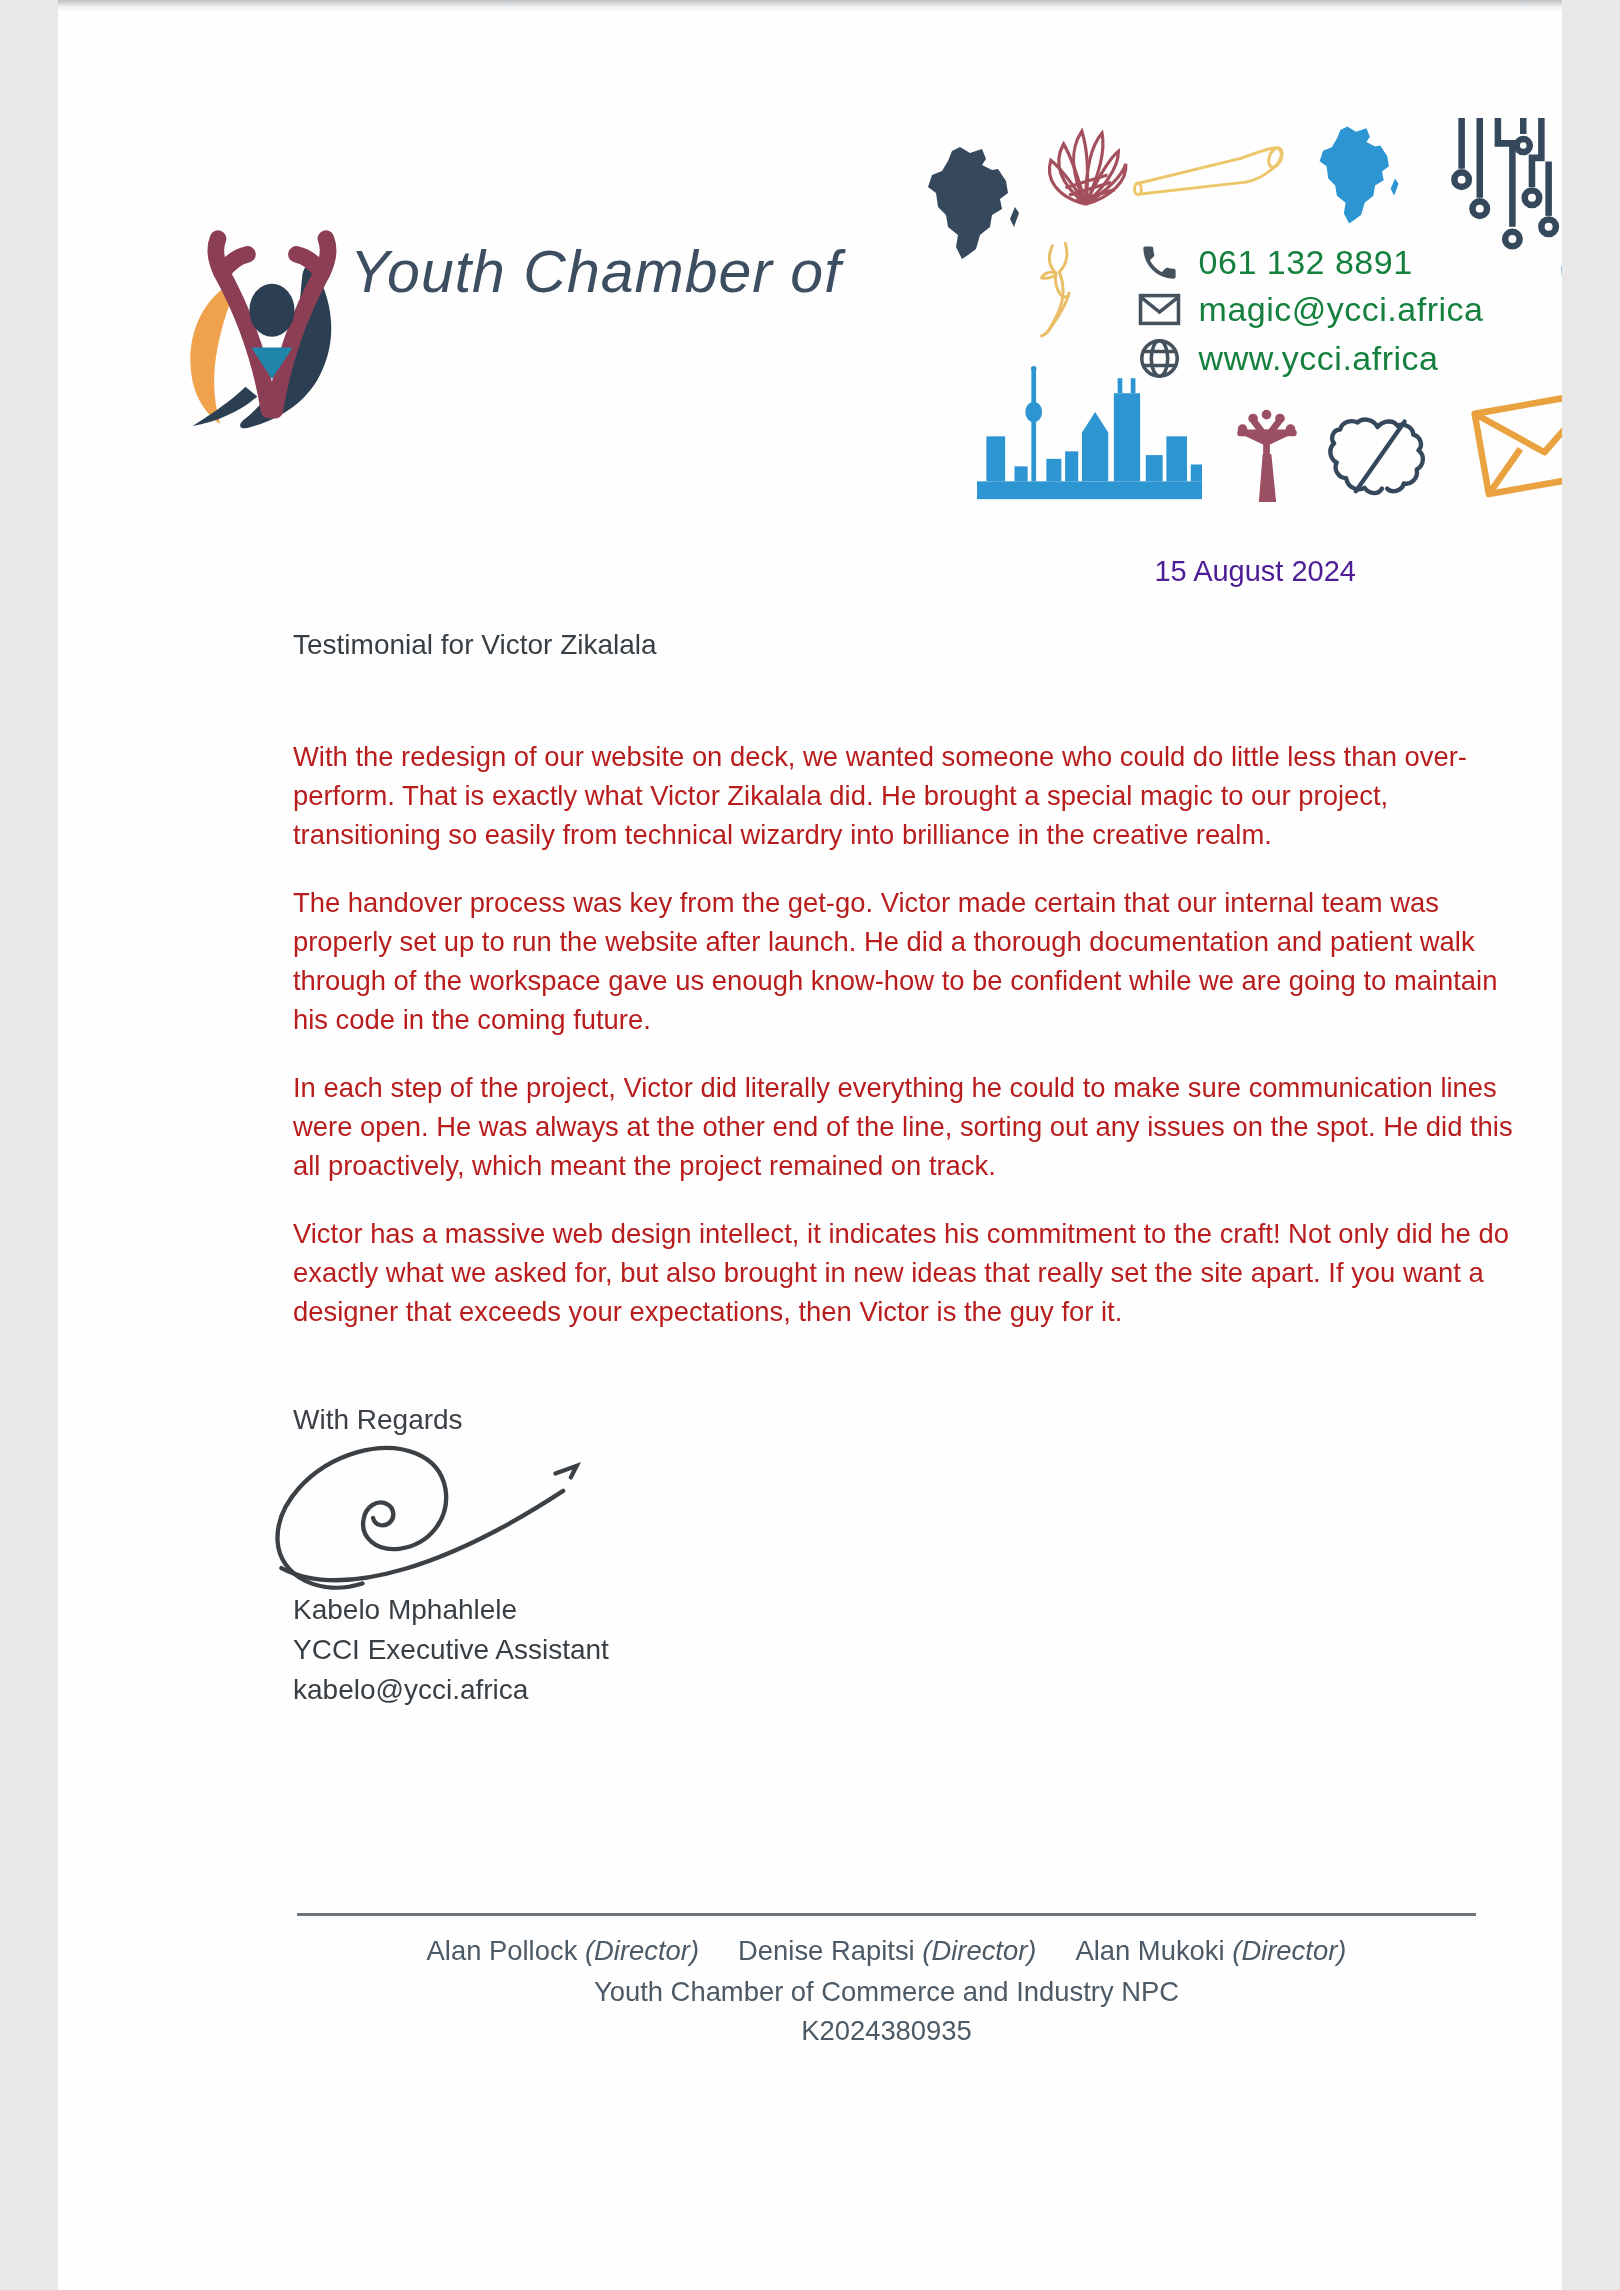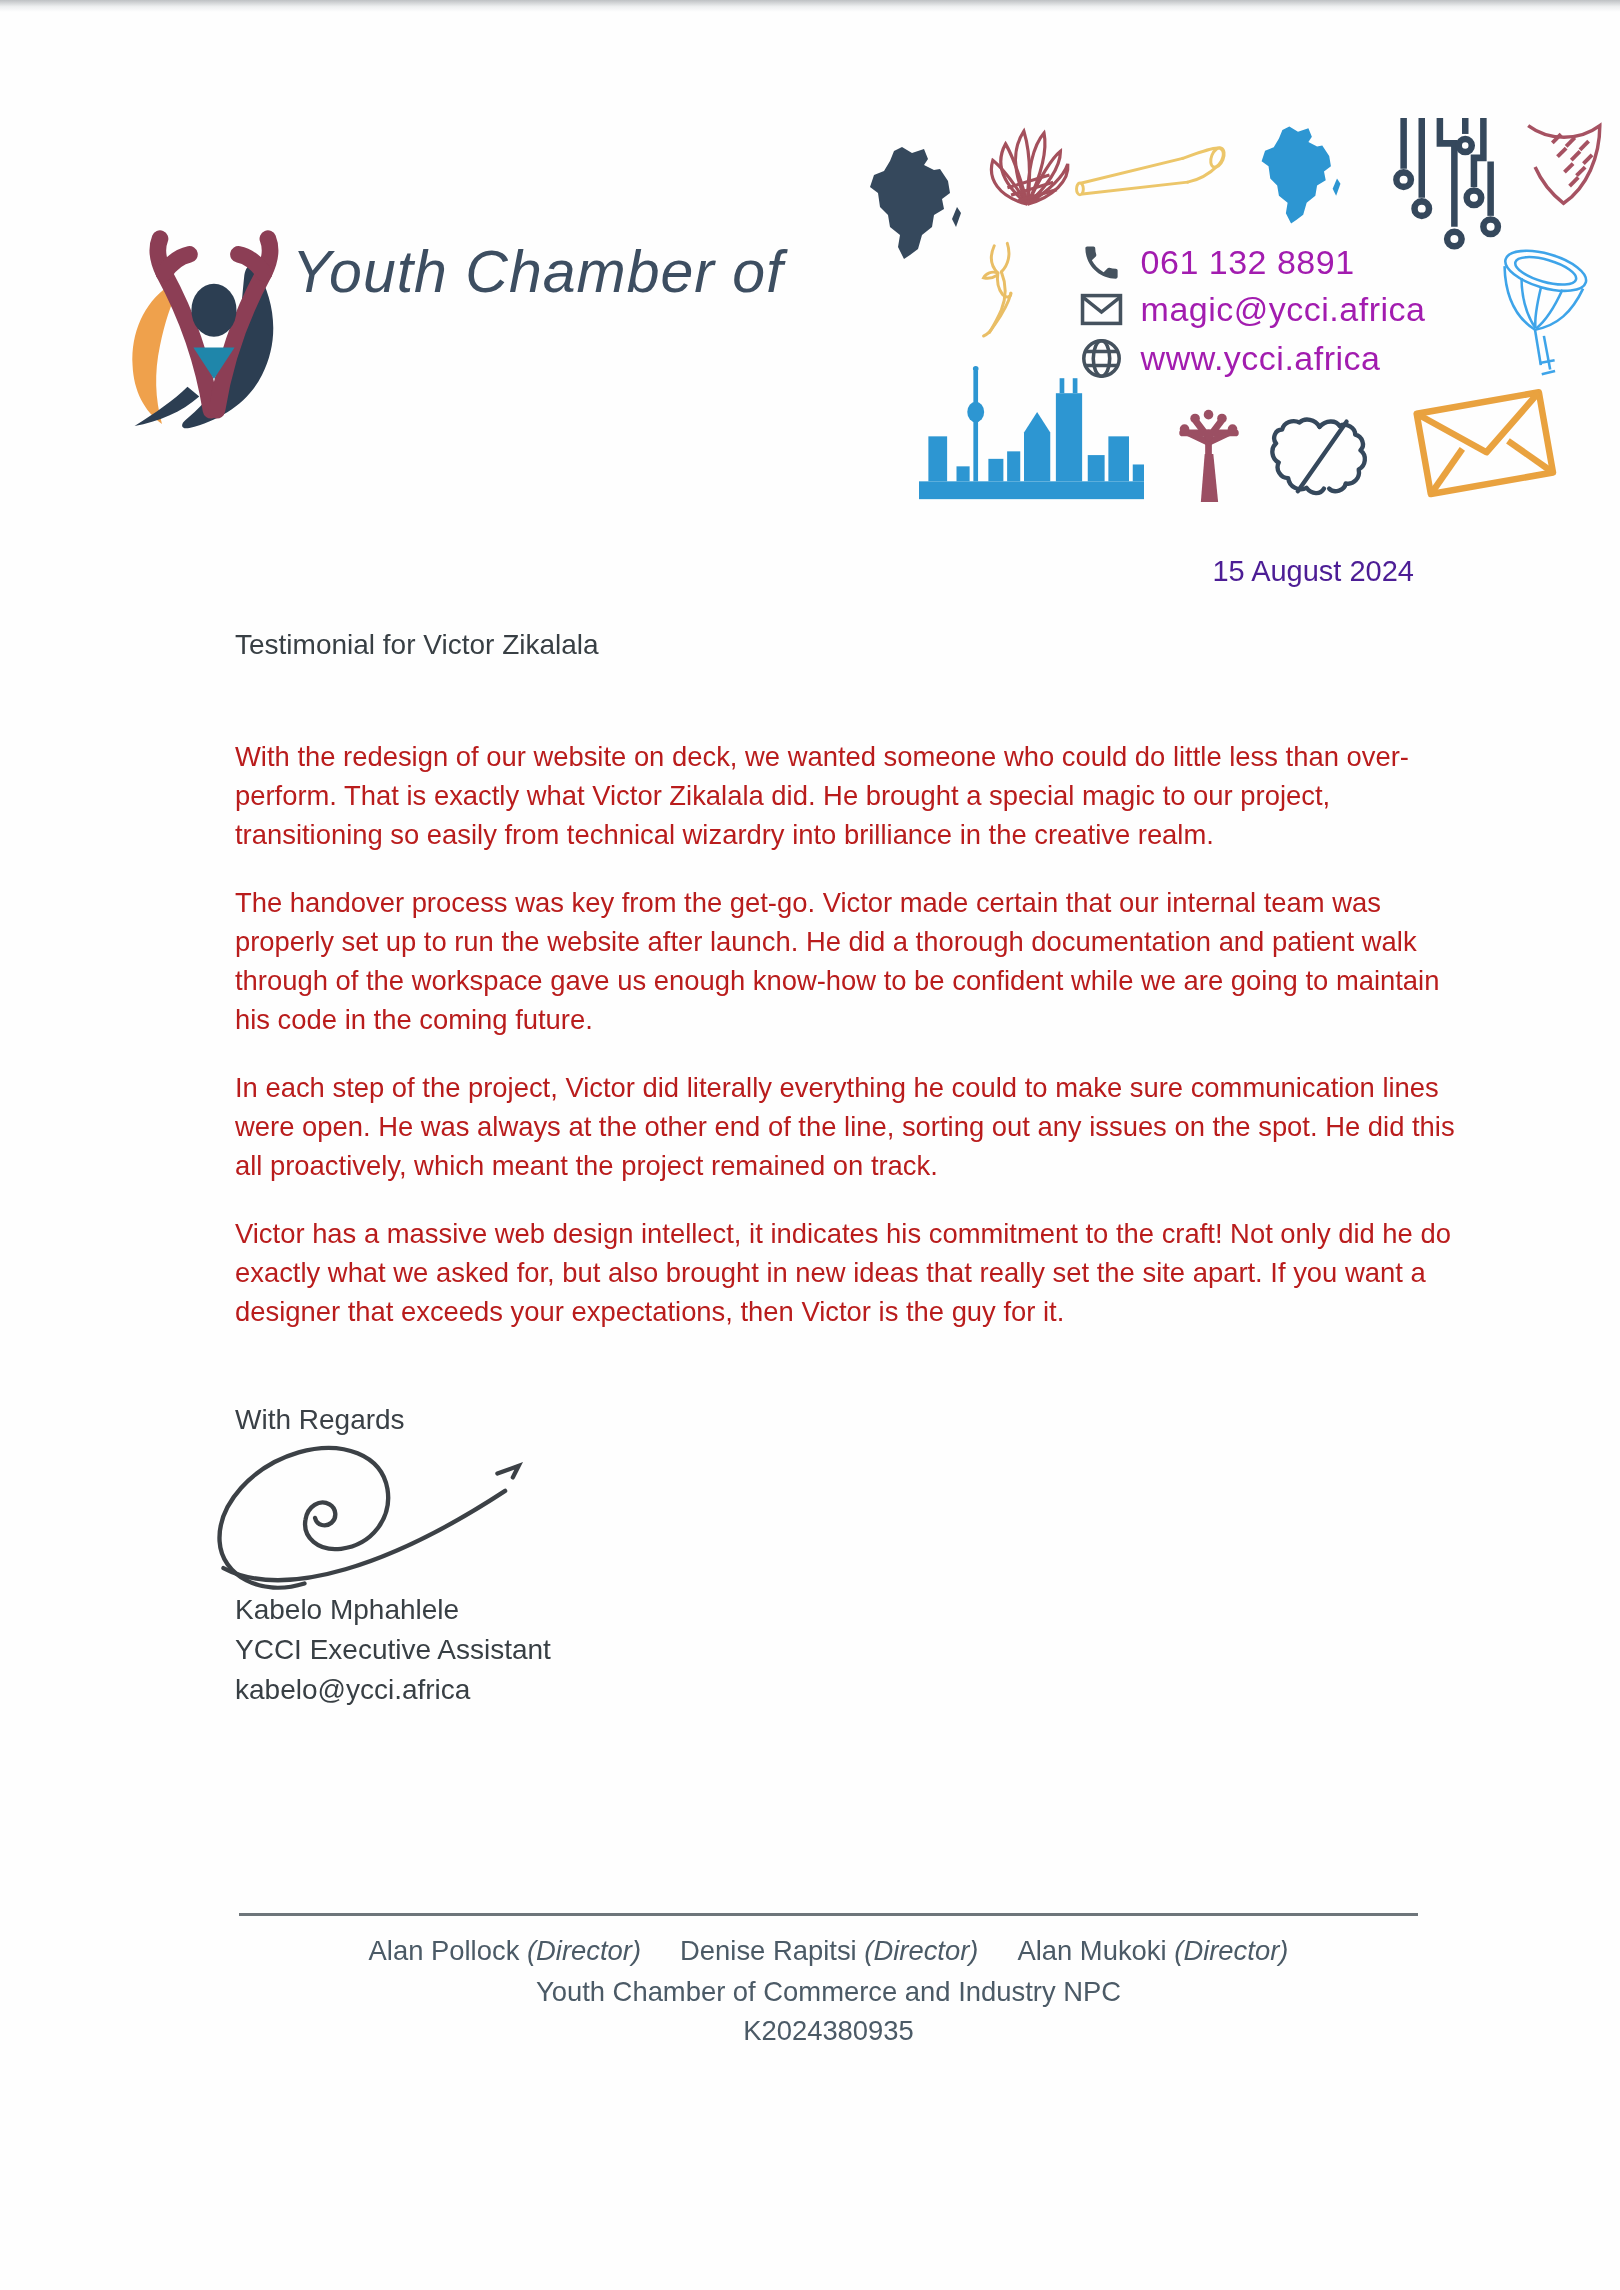--- a/index.html
+++ b/index.html
@@ -1,29 +1,29 @@
 <!DOCTYPE html>
 <html><head>
 <meta charset="utf-8">
 <style>
   html,body{margin:0;padding:0;background:#e8e8e8;}
   .page{
-    position:relative;width:1620px;height:2291px;margin:0 auto;
+    position:relative;width:1504px;height:2291px;margin:0 auto;
     background:#fefefe;overflow:hidden;
     font-family:"Liberation Sans",sans-serif;color:#3a4046;
   }
   .page::before{ 
     content:"";position:absolute;top:0;left:0;right:0;height:11.8px;
     background:linear-gradient(#b7babd,#eceeef 55%,#fefefe);opacity:.9;pointer-events:none;
   }
   .abs{position:absolute;}
   
   .logo-text{font-style:italic;color:#3d4e61;font-size:59px;letter-spacing:1px;white-space:nowrap;font-weight:400;}
   .contact-row{position:absolute;display:flex;align-items:center;gap:17.6px;}
-  .contact-row span{font-size:34px;color:#a21caf;letter-spacing:0.5px;white-space:nowrap;}
+  .contact-row span{font-size:34px;color:#15803d;letter-spacing:0.5px;white-space:nowrap;}
   
   .date{font-size:29px;color:#4c1d95;}
   .subject{font-size:28px;color:#383f44;text-align:right;}
   .body-copy{width:1230px;font-size:27.4px;line-height:39px;color:#b91c1c;}
   .body-copy p{margin:0 0 29px 0;}
   .closing{font-size:28px;}
   .sig-name{font-size:28px;line-height:40px;color:#383f44;}
   
   .footer-rule{background:#6d757a;height:2.9px;}
   .footer-text{width:1179px;text-align:center;color:#4b5a66;font-size:27.4px;white-space:nowrap;}

